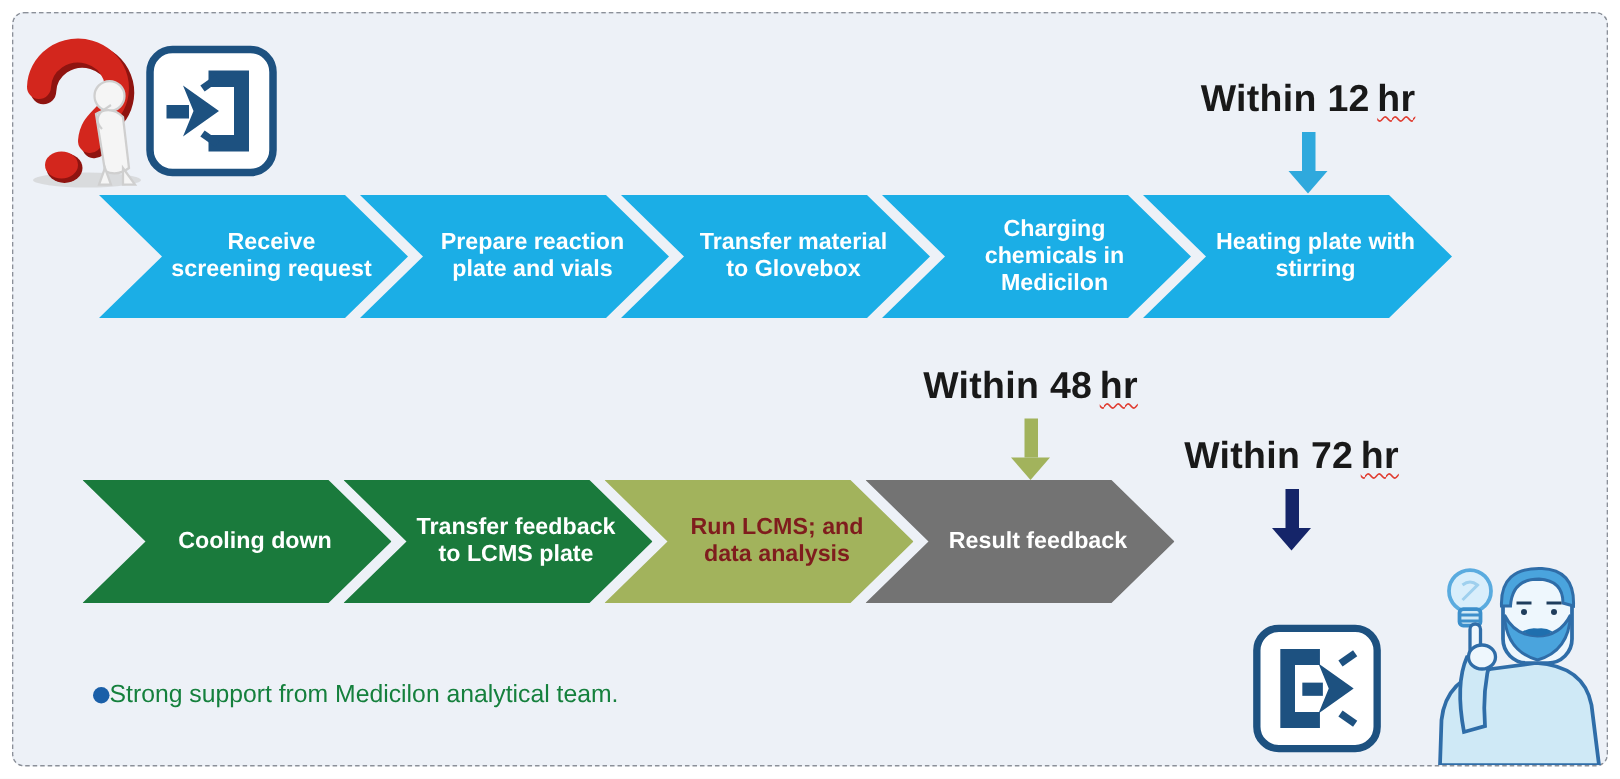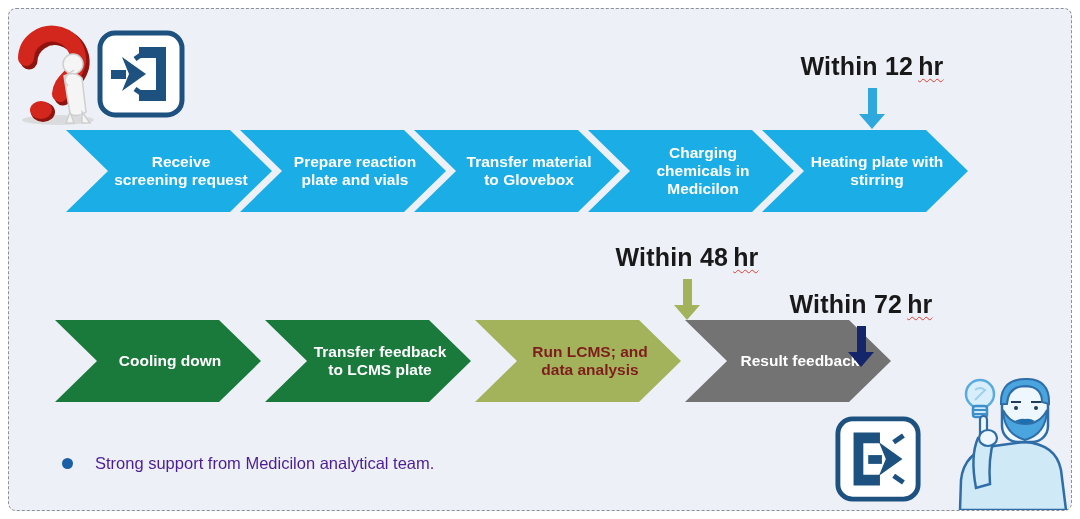--- a/index.html
+++ b/index.html
@@ -4,21 +4,21 @@
 <style>
   html,body{margin:0;padding:0;background:#fff;}
   .canvas{position:relative;width:1080px;height:519px;background:#ffffff;
           font-family:"Liberation Sans",sans-serif;overflow:hidden;}
   .panel{position:absolute;left:8px;top:8px;right:8px;bottom:8px;
          background:#edf1f7;border:1px dashed #8b9099;border-radius:8px;}
 
   
   .row{position:absolute;display:flex;}
   .row1{left:66px;top:130px;}
-  .row2{left:55px;top:320px;gap:36px;}
+  .row2{left:55px;top:320px;}
   .chev{position:relative;width:206px;height:82px;flex:0 0 206px;
         clip-path:polygon(0% 0%,calc(100% - 42px) 0%,100% 50%,calc(100% - 42px) 100%,0% 100%,42px 50%);
         display:flex;align-items:center;justify-content:center;
         color:#fff;font-weight:bold;font-size:15.5px;line-height:1.18;text-align:center;}
   .chev + .chev{margin-left:-32px;}
   .chev .lbl{width:100%;padding:0 24px 0 48px;box-sizing:border-box;}
   .c-blue{background:#1baee6;}
   .c-green{background:#1a7a3c;}
   .c-olive{background:#a2b35c;color:#7f1d1d;}
   .c-navy{background:#737373;}
@@ -35,21 +35,21 @@
               border-top:15px solid currentColor;}
   .a-blue{color:#2fa9dd;} .a-green{color:#1a7a3c;} .a-olive{color:#a2b35c;} .a-navy{color:#152569;}
   #t12{left:872px;top:52px;}
   #t24{left:513px;top:243px;}
   #t48{left:687px;top:243px;}
   #t72{left:861px;top:243px;margin-top:47px;}
 
   
   .footer{position:absolute;left:62px;top:454px;display:flex;align-items:center;}
   .footer .dot{width:11px;height:11px;border-radius:50%;background:#1a5fa8;flex:0 0 11px;}
-  .footer .txt{margin-left:22px;font-size:16.5px;color:#4c1d95;}
+  .footer .txt{font-size:16.5px;color:#15803d;}
 
   
   .q-figure{position:absolute;left:8px;top:24px;}
   .enter-icon{position:absolute;left:95px;top:28px;}
   .exit-icon{position:absolute;left:833px;top:413px;}
   .idea-man{position:absolute;left:944px;top:372px;}
 </style>
 </head>
 <body>
 

